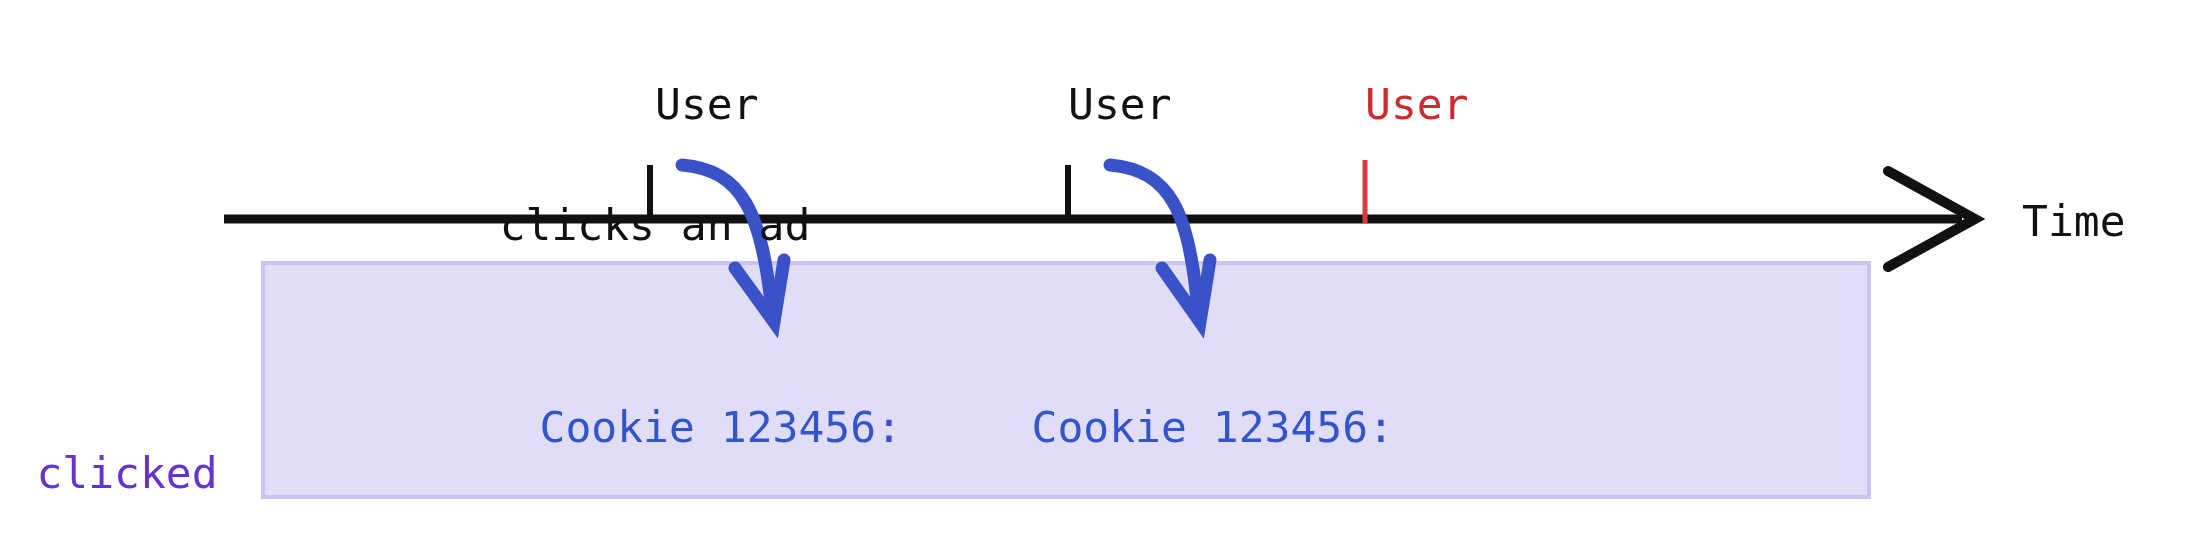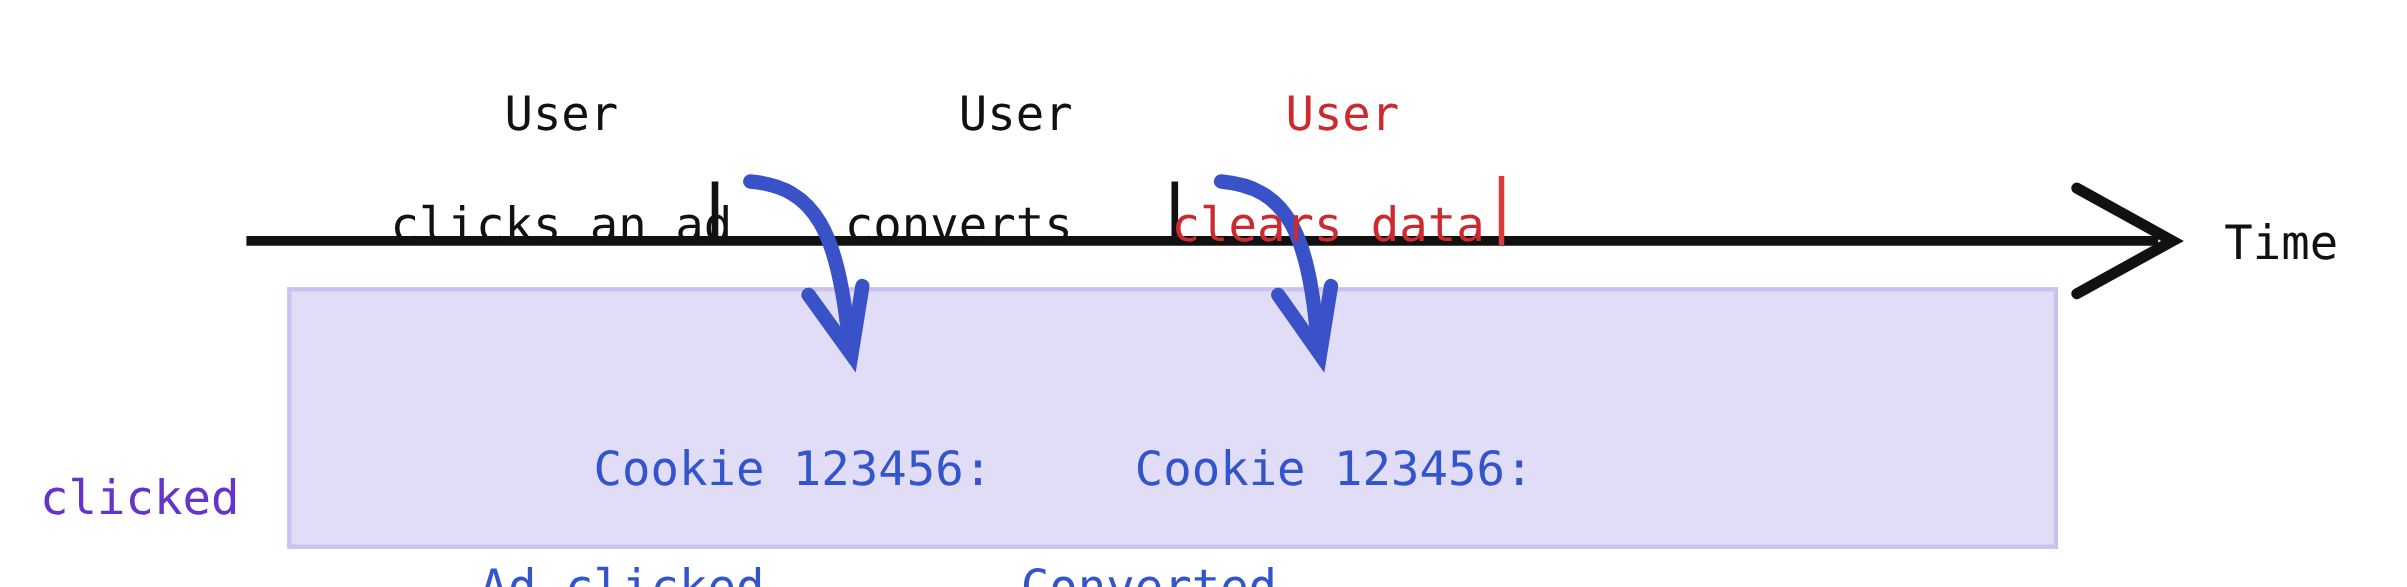--- a/index.html
+++ b/index.html
@@ -22,21 +22,21 @@
     left: 0;
     top: 0;
     width: 2188px;
     height: 534px;
   }
   .lbl {
     position: absolute;
     font-family: "DejaVu Sans Mono", monospace;
     white-space: pre;
     line-height: 1.18;
-    text-align: left;
+    text-align: center;
   }
   #event-label-click {
     left: 355px;
     top: 28px;
     width: 600px;
     font-size: 43px;
     color: #111111;
     font-weight: 400;
   }
   #event-label-convert {
@@ -83,21 +83,21 @@
   }
   #record-label-convert {
     left: 928px;
     top: 348px;
     width: 500px;
     text-align: left;
     font-size: 43px;
     color: #3355cc;
     line-height: 1.24;
   }
-  .lbl .line2 { display: block; }
+  .lbl .line2 { display: block; margin-top: 20px; }
 </style>
 </head>
 <body>
 
 <div id="diagram-root">
 
   <svg id="diagram-svg" viewBox="0 0 2188 534">
 
     <rect x="263" y="263" width="1606" height="234" fill="#e2ddf7" stroke="#cbc3ef" stroke-width="4"></rect>
 
@@ -118,26 +118,24 @@
     <polyline points="1162,268 1200,322 1210,260" fill="none" stroke="#3a52c8" stroke-width="13" stroke-linecap="round" stroke-linejoin="miter"></polyline>
   </svg>
 
   <div class="lbl" id="event-label-click">
     <span>User</span>
     <span class="line2">clicks an ad</span>
   </div>
 
   <div class="lbl" id="event-label-convert">
     <span>User</span>
-    <span class="line2">converts</span>
   </div>
 
   <div class="lbl" id="event-label-clear">
     <span>User</span>
-    <span class="line2">clears data</span>
   </div>
 
   <div class="lbl" id="axis-label-time">Time</div>
 
   <div class="lbl" id="server-label">
     <span class="line2">clicked</span>
   </div>
 
   <div class="lbl" id="record-label-click">
     <span>Cookie 123456:</span>

